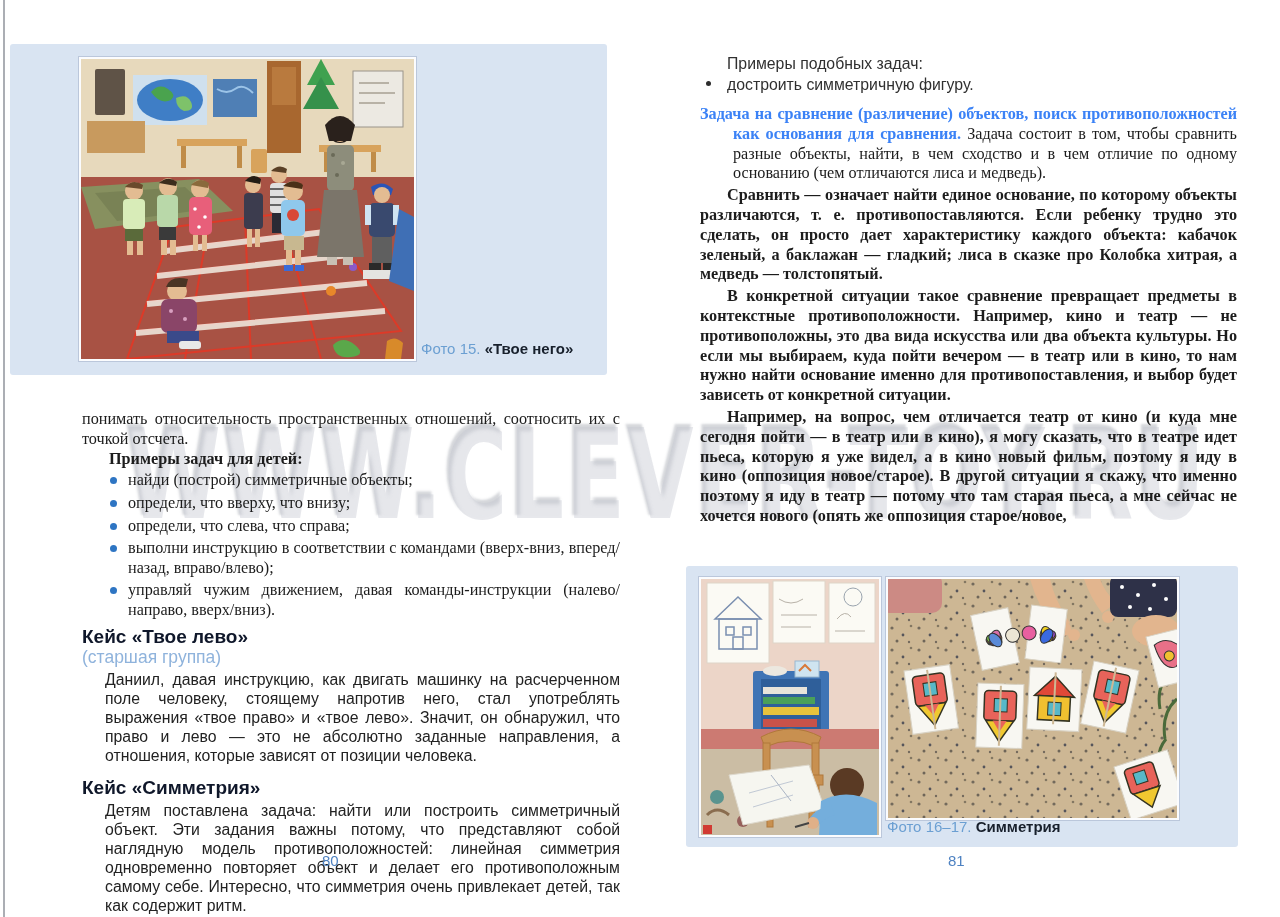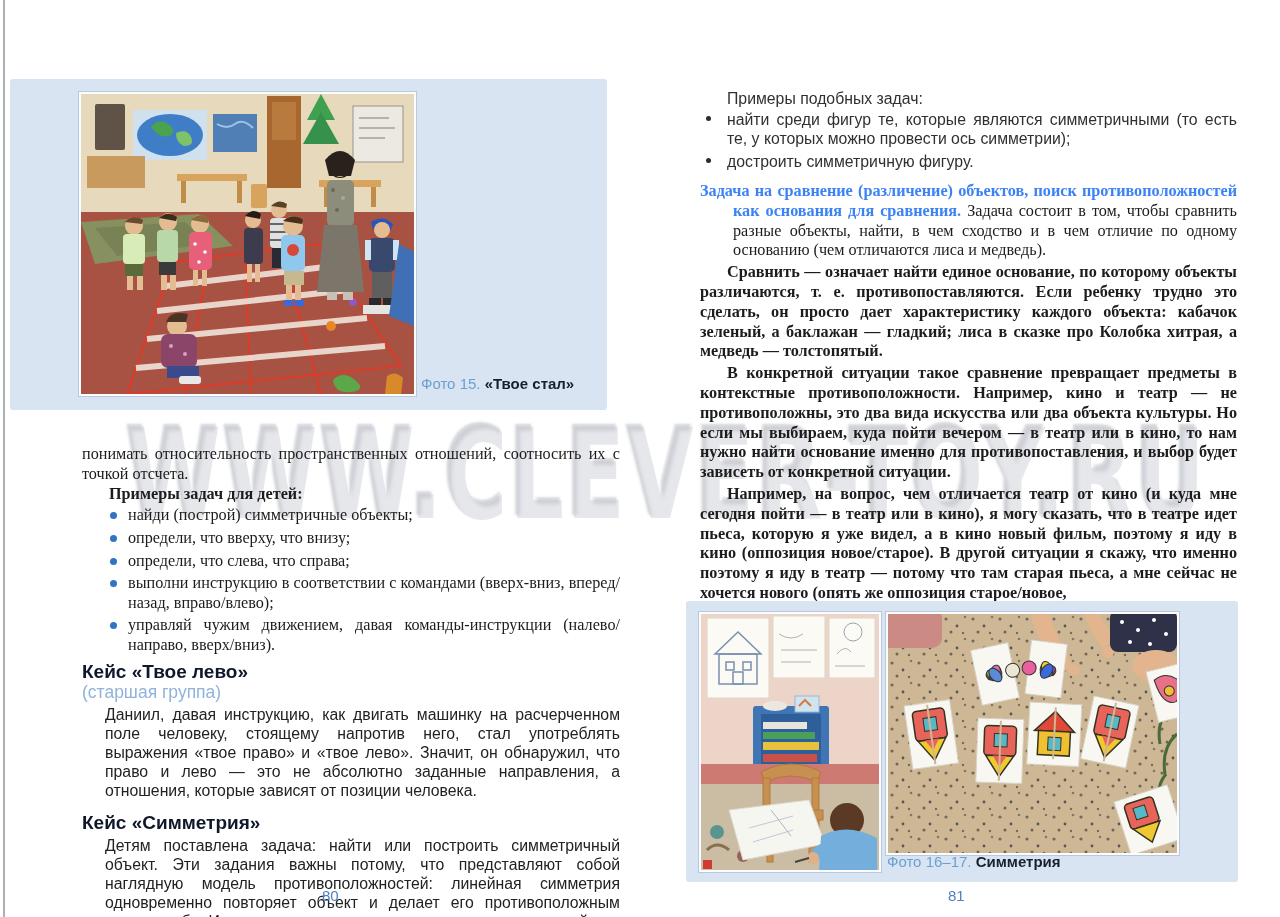--- a/index.html
+++ b/index.html
@@ -4,21 +4,21 @@
 <style>
   html,body{margin:0;padding:0;background:#ffffff;}
   .page-wrap{position:relative;width:1280px;height:917px;background:#ffffff;overflow:hidden;
              font-family:"Liberation Serif",serif;color:#1c1c1c;}
   .spine{position:absolute;left:3px;top:0;width:2px;height:100%;background:#abaeb4;}
   .watermark{position:absolute;left:126px;top:402px;z-index:0;white-space:nowrap;
              font-family:"DejaVu Sans",sans-serif;font-weight:700;font-size:86px;letter-spacing:2px;
              color:rgba(197,201,209,0.42);
              text-shadow:3px 3px 3px rgba(255,255,255,0.95),-2px -2px 2px rgba(125,131,143,0.33);
              transform:scaleY(1.45);transform-origin:0 0;pointer-events:none;}
-  section{position:absolute;inset:0;z-index:1;margin-top:35px;}
+  section{position:absolute;inset:0;z-index:1;}
   .photo-box{position:absolute;background:#d9e4f2;border-radius:3px;}
   #box1{left:10px;top:44px;width:597px;height:331px;}
   #box2{left:686px;top:566px;width:552px;height:281px;}
   .photo{position:absolute;border:2px solid #fbfcfe;box-shadow:0 0 0 1px rgba(150,165,190,.45);
          overflow:hidden;background:#e9e0cf;}
   .photo svg{display:block;}
   #photo15{left:69px;top:13px;width:333px;height:300px;}
   #photo16{left:13px;top:11px;width:178px;height:256px;}
   #photo17{left:200px;top:11px;width:289px;height:239px;}
   .caption{position:absolute;font-family:"Liberation Sans",sans-serif;font-size:15px;white-space:nowrap;}
@@ -183,21 +183,21 @@
               <rect x="302" y="204" width="12" height="7" fill="#2a2a2a"></rect>
             <rect x="282" y="211" width="40" height="9" fill="#e4e4e0"></rect>
           </g>
           <polygon points="318,150 333,158 333,232 308,222" fill="#3f6fb5"></polygon>
           <path d="M252 286q10-10 22 0t-4 12q-16 2-18-12z" fill="#5aa84a"></path>
           <path d="M306 282q8-6 16 2l-2 16h-16z" fill="#d88a2a"></path>
         </svg>
       </div>
       <div class="caption" id="cap1">
         <span class="lbl">Фото 15.</span>
-        <span class="ttl">«Твое стал»</span>
+        <span class="ttl">«Твое него»</span>
       </div>
     </div>
 
     <div class="col" id="lcol">
       <p class="ser">понимать относительность пространственных отношений, соотносить их с точкой отсчета.</p>
       <p class="ser indent">Примеры задач для детей:</p>
       <ul class="blist left-list">
         <li><span class="dot"></span><span>найди (построй) симметричные объекты;</span></li>
         <li><span class="dot"></span><span>определи, что вверху, что внизу;</span></li>
         <li><span class="dot"></span><span>определи, что слева, что справа;</span></li>
@@ -212,21 +212,20 @@
     </div>
 
     <div class="pagenum" id="pn80">80</div>
   </section>
 
   <section>
 
     <div class="col" id="rcol">
       <p class="sans-intro">Примеры подобных задач:</p>
       <ul class="blist right-list">
-        <li><span class="dot"></span><span>найти среди фигур те, которые являются симметричными (то есть те, у которых можно провести ось симметрии);</span></li>
         <li><span class="dot"></span><span>достроить симметричную фигуру.</span></li>
       </ul>
       <p class="ser hang">
         <span class="lead">Задача на сравнение (различение) объектов, поиск противоположностей как основания для сравнения.</span>
         <span>Задача состоит в том, чтобы сравнить разные объекты, найти, в чем сходство и в чем отличие по одному основанию (чем отличаются лиса и медведь).</span>
       </p>
       <p class="ser indent para">Сравнить — означает найти единое основание, по которому объекты различаются, т. е. противопоставляются. Если ребенку трудно это сделать, он просто дает характеристику каждого объекта: кабачок зеленый, а баклажан — гладкий; лиса в сказке про Колобка хитрая, а медведь — толстопятый.</p>
       <p class="ser indent para">В конкретной ситуации такое сравнение превращает предметы в контекстные противоположности. Например, кино и театр — не противоположны, это два вида искусства или два объекта культуры. Но если мы выбираем, куда пойти вечером — в театр или в кино, то нам нужно найти основание именно для противопоставления, и выбор будет зависеть от конкретной ситуации.</p>
       <p class="ser indent para">Например, на вопрос, чем отличается театр от кино (и куда мне сегодня пойти — в театр или в кино), я могу сказать, что в театре идет пьеса, которую я уже видел, а в кино новый фильм, поэтому я иду в кино (оппозиция новое/старое). В другой ситуации я скажу, что именно поэтому я иду в театр — потому что там старая пьеса, а мне сейчас не хочется нового (опять же оппозиция старое/новое,</p>
     </div>

